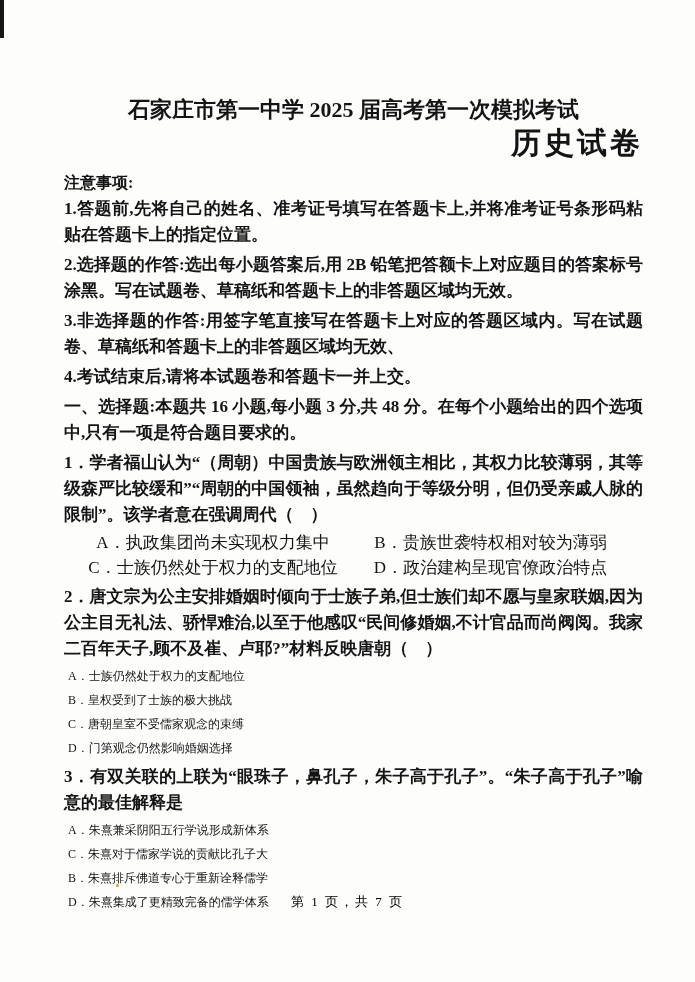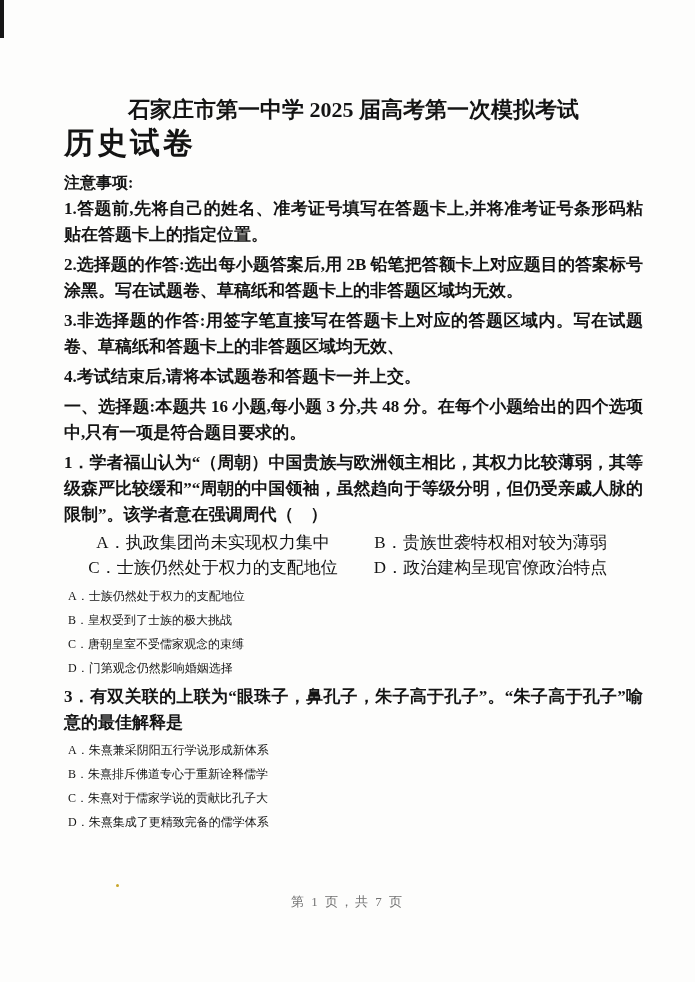--- a/index.html
+++ b/index.html
@@ -19,21 +19,21 @@
     width: 579px;
   }
   .title {
     text-align: center;
     font-weight: bold;
     font-size: 22px;
     line-height: 28px;
     margin: 0;
   }
   .subtitle {
-    text-align: left;
+    text-align: right;
     font-weight: bold;
     font-size: 30px;
     line-height: 38px;
     letter-spacing: 3px;
     margin: 0 0 8px 0;
   }
   .notice-heading {
     font-weight: bold;
     font-size: 16px;
     line-height: 26px;
@@ -74,21 +74,21 @@
     line-height: 24px;
   }
   .footer {
     position: absolute;
     left: 0;
     right: 0;
     top: 893px;
     text-align: center;
     font-size: 13px;
     letter-spacing: 2px;
-    color: #737373;
+    color: #000000;
   }
   .artifact-edge {
     position: absolute;
     left: 0;
     top: 0;
     width: 4px;
     height: 38px;
     background: #161616;
   }
   .artifact-dot {
@@ -126,34 +126,35 @@
       <p class="stem">1．学者福山认为“（周朝）中国贵族与欧洲领主相比，其权力比较薄弱，其等级森严比较缓和”“周朝的中国领袖，虽然趋向于等级分明，但仍受亲戚人脉的限制”。该学者意在强调周代（　）</p>
       <div class="options-two">
         <div class="option">A．执政集团尚未实现权力集中</div>
         <div class="option">B．贵族世袭特权相对较为薄弱</div>
         <div class="option">C．士族仍然处于权力的支配地位</div>
         <div class="option">D．政治建构呈现官僚政治特点</div>
       </div>
     </div>
 
     <div class="question">
+      <p class="stem">2．唐文宗为公主安排婚姻时倾向于士族子弟,但士族们却不愿与皇家联姻,因为公主目无礼法、骄悍难治,以至于他感叹“民间修婚姻,不计官品而尚阀阅。我家二百年天子,顾不及崔、卢耶?”材料反映唐朝（　）</p>
       <div class="options-one">
         <div class="option">A．士族仍然处于权力的支配地位</div>
         <div class="option">B．皇权受到了士族的极大挑战</div>
         <div class="option">C．唐朝皇室不受儒家观念的束缚</div>
         <div class="option">D．门第观念仍然影响婚姻选择</div>
       </div>
     </div>
 
     <div class="question">
       <p class="stem">3．有双关联的上联为“眼珠子，鼻孔子，朱子高于孔子”。“朱子高于孔子”喻意的最佳解释是</p>
       <div class="options-one">
         <div class="option">A．朱熹兼采阴阳五行学说形成新体系</div>
+        <div class="option">C．朱熹对于儒家学说的贡献比孔子大</div>
         <div class="option">B．朱熹排斥佛道专心于重新诠释儒学</div>
-        <div class="option">C．朱熹对于儒家学说的贡献比孔子大</div>
         <div class="option">D．朱熹集成了更精致完备的儒学体系</div>
       </div>
     </div>
 
   </div>
 
   <div class="footer">第 1 页，共 7 页</div>
 
 </div>
 

